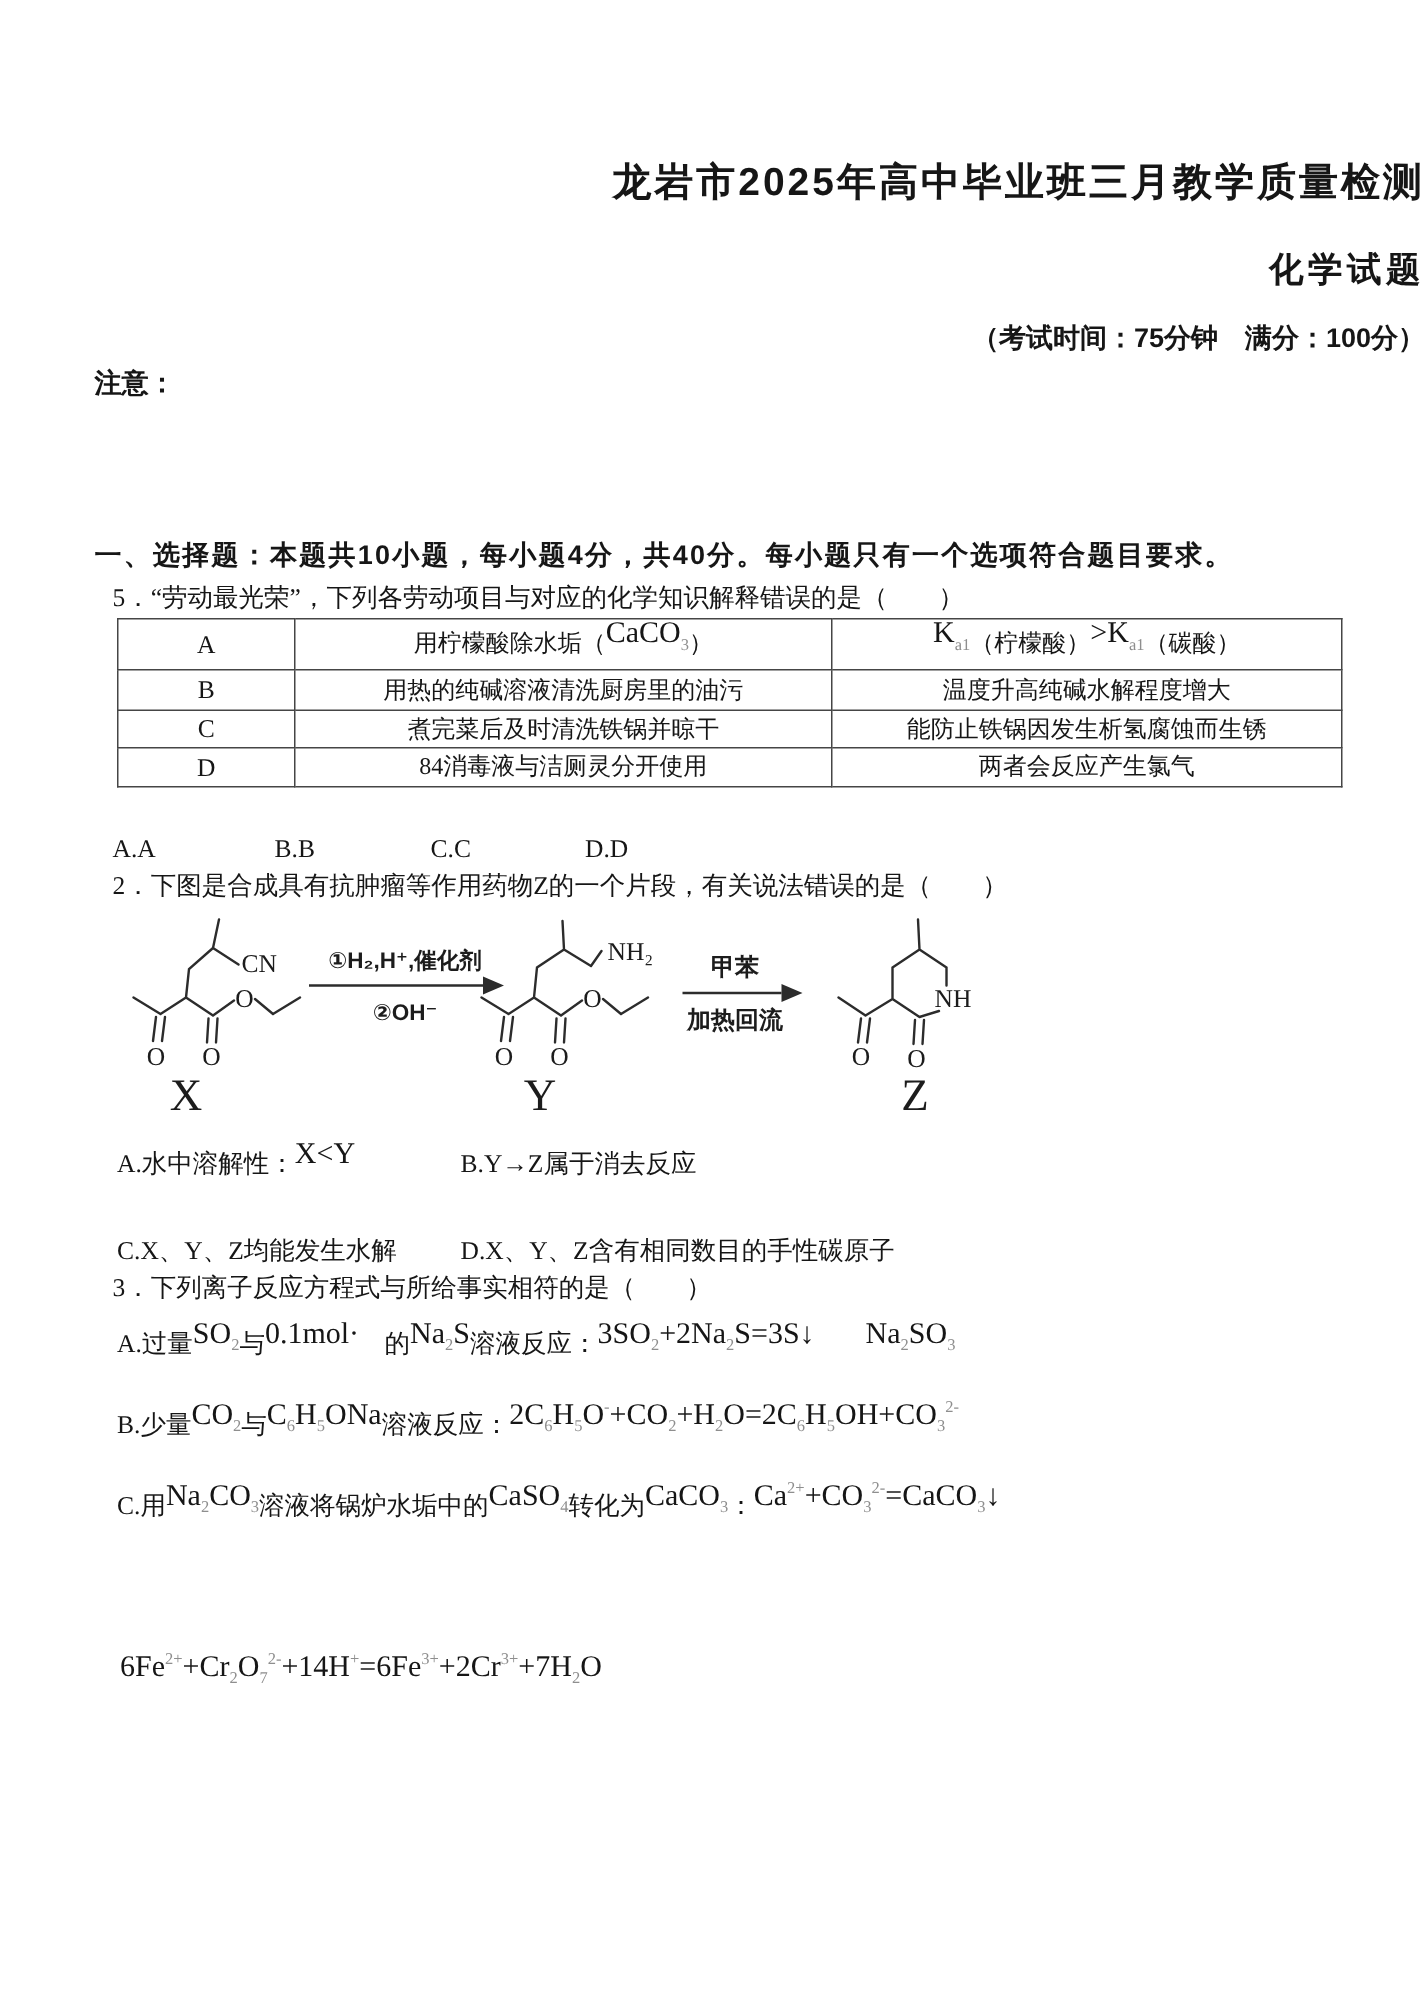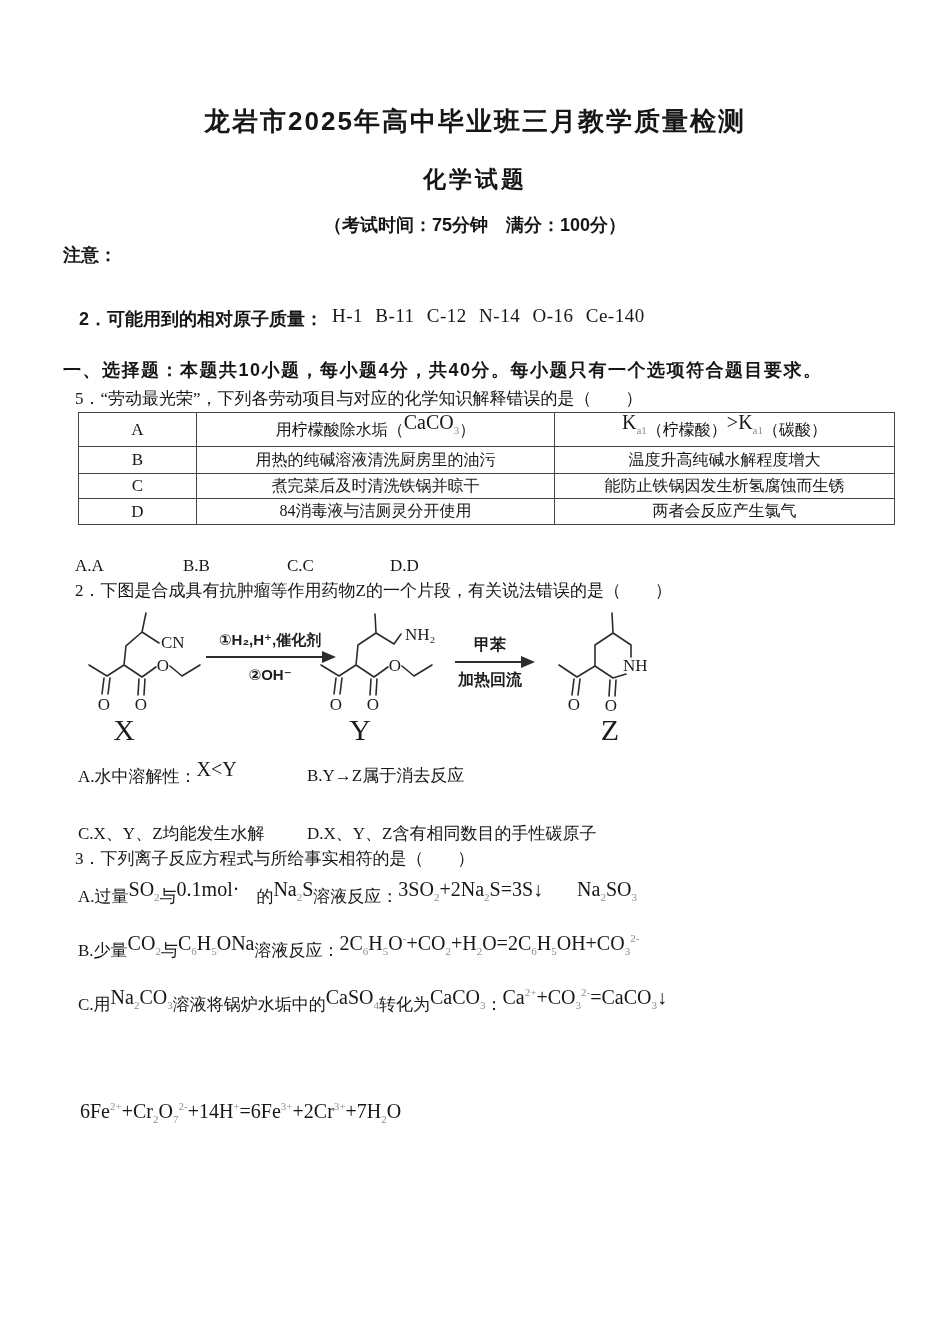--- a/index.html
+++ b/index.html
@@ -1,19 +1,19 @@
 <!DOCTYPE html>
 <html><head>
 <meta charset="utf-8">
 <style>
   html,body{margin:0;padding:0;background:#ffffff}
   #page{position:relative;width:950px;height:1344px;background:#ffffff;color:#161616;
         font-family:"Liberation Serif","DejaVu Serif",serif;overflow:hidden}
   .abs{position:absolute;white-space:nowrap}
-  .ctr{left:0;width:950px;text-align:center}
+  .ctr{left:0;width:950px;text-align:right}
   .hei{font-family:"Liberation Sans","DejaVu Sans",sans-serif;font-weight:700}
   .stem{font-size:17px}
   
   .fm{font-family:"Liberation Serif","DejaVu Serif",serif;font-size:20px;position:relative;top:-6px;white-space:nowrap}
   sub,sup{font-size:11px;color:#8e8e8e;font-family:"Liberation Serif","DejaVu Serif",serif}
   .masses{font-family:"Liberation Serif","DejaVu Serif",serif;font-weight:400;font-size:19px;
           position:relative;top:-3px;margin-left:9px;word-spacing:7px;letter-spacing:.5px}
   table.q1t{border-collapse:collapse;table-layout:fixed}
   table.q1t td{border:1.6px solid #454545;text-align:center;vertical-align:middle;
                font-size:16px;padding:0;overflow:visible}
@@ -22,23 +22,20 @@
 </head>
 <body>
 
 <div id="page">
 
   <div class="abs ctr hei" style="top:104px;font-size:26px;letter-spacing:2px">龙岩市2025年高中毕业班三月教学质量检测</div>
   <div class="abs ctr hei" style="top:164px;font-size:23px;letter-spacing:3px">化学试题</div>
   <div class="abs ctr hei" style="top:213px;font-size:18px">（考试时间：75分钟　满分：100分）</div>
 
   <div class="abs hei" style="left:63px;top:243px;font-size:18px">注意：</div>
-  <div class="abs" style="left:79px;top:307px">
-    <span class="hei" style="font-size:18px">2．可能用到的相对原子质量：</span><span class="masses">H-1 B-11 C-12 N-14 O-16 Ce-140</span>
-  </div>
 
   <div class="abs hei" style="left:63px;top:358px;font-size:18px;letter-spacing:1.5px">一、选择题：本题共10小题，每小题4分，共40分。每小题只有一个选项符合题目要求。</div>
 
   <div class="abs stem" style="left:75px;top:387px">5．“劳动最光荣”，下列各劳动项目与对应的化学知识解释错误的是（　　）</div>
 
   <table class="q1t abs" style="left:78px;top:412px;width:816px">
     <colgroup>
         <col style="width:118px">
         <col style="width:358px">
         <col style="width:340px">

